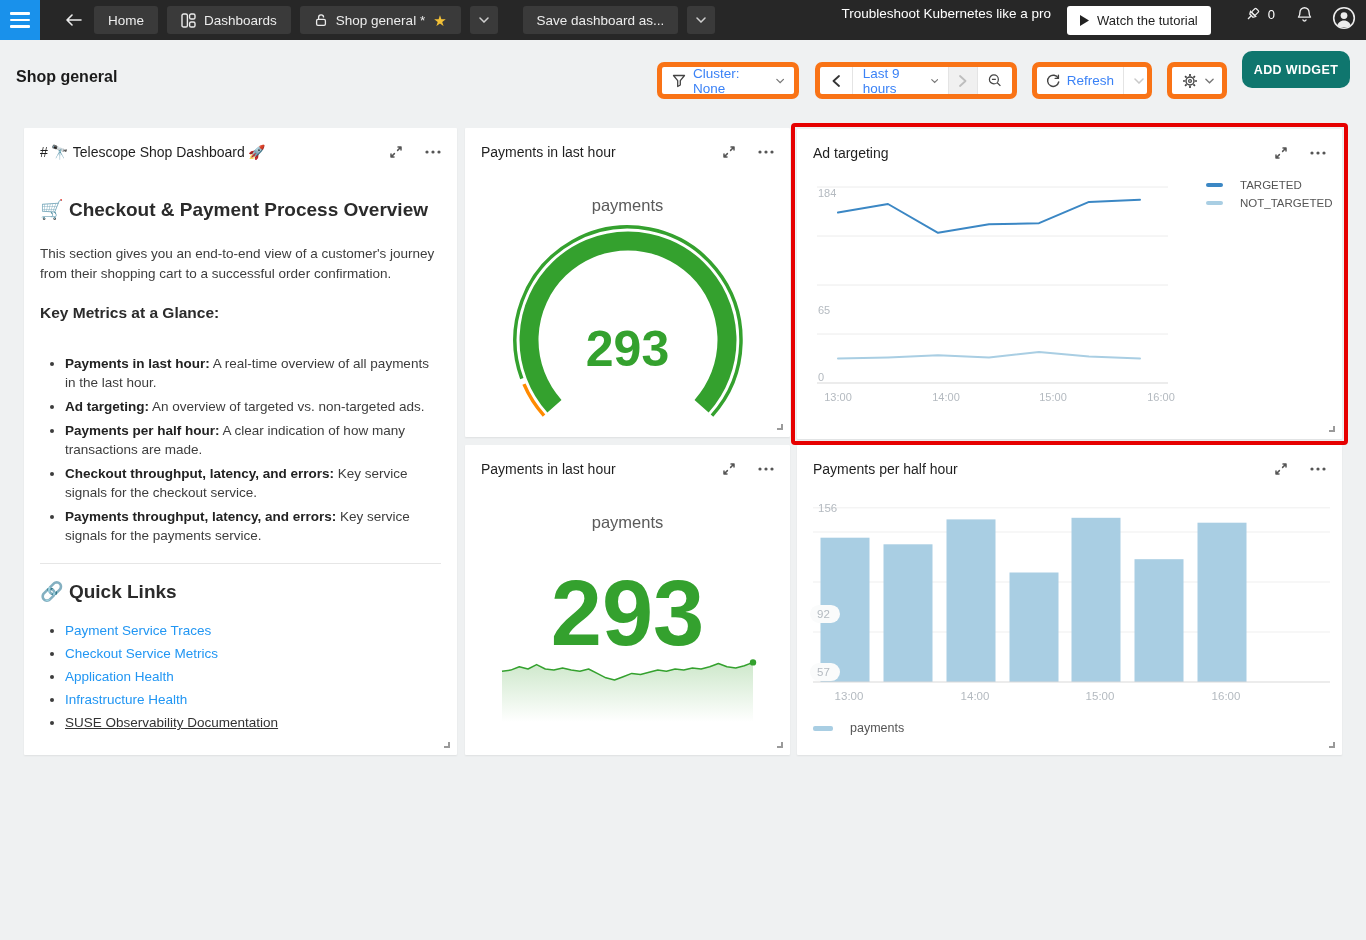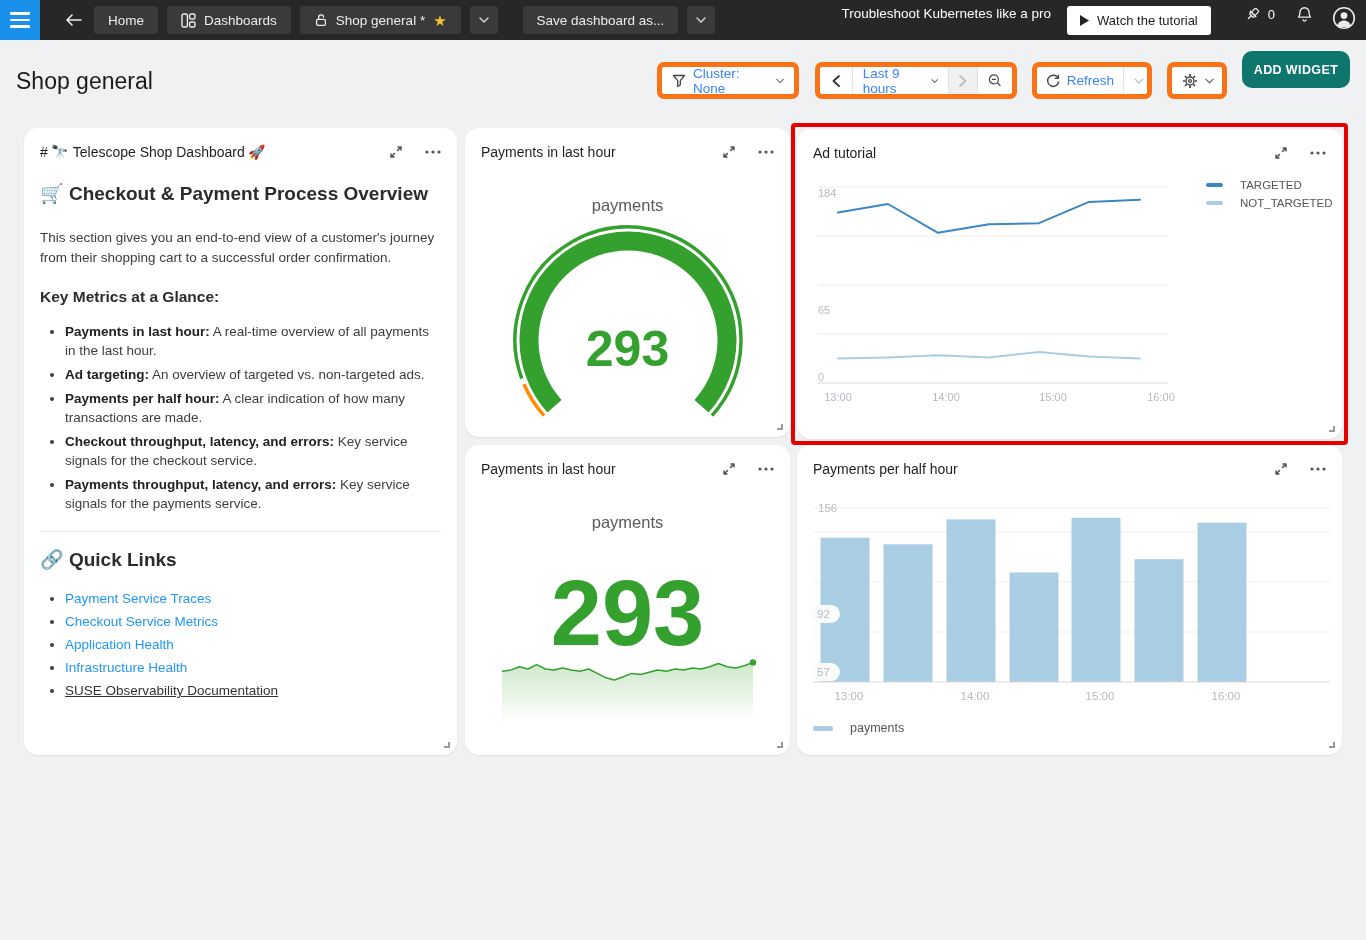--- a/index.html
+++ b/index.html
@@ -16,41 +16,41 @@
   .navtab.chev{padding:0 9px}
   .nav-right{margin-left:auto;display:flex;align-items:flex-start;flex:none}
   .promo{color:#fff;font-size:13.5px;margin-right:16px;white-space:nowrap}
   .watchbtn{height:29px;background:#fff;border:none;border-radius:3px;padding:0 13px;display:flex;align-items:center;gap:8px;font-size:13px;color:#222;cursor:pointer;font-family:inherit}
   .pinwrap{display:flex;align-items:center;gap:7px;margin-left:33px;color:#fff;font-size:13px;cursor:pointer}
   .bell{margin-left:21px;cursor:pointer;display:flex}
   .avatar{margin-left:19px;margin-right:10px;cursor:pointer;display:flex}
   .star{color:#f2c037;font-size:15px;line-height:1}
 
   
-  .page-title{position:absolute;left:16px;top:68px;font-size:23px;font-weight:400;color:#1b1b1b}
+  .page-title{position:absolute;left:16px;top:68px;font-size:16px;font-weight:700;color:#1b1b1b}
   .hbtn{position:absolute;top:62px;height:37px;background:#fff;border:5px solid #f97316;border-radius:7px;display:flex;align-items:center;font-size:13.5px;color:#3b82f6;cursor:pointer}
   .hbtn .seg{height:100%;display:flex;align-items:center;justify-content:center;padding:0 10px;gap:7px;cursor:pointer}
   .hbtn .seg + .seg{border-left:1px solid #e4e4e4}
   .seg.disabled{background:#f0f0f0;cursor:default}
   .addwidget{position:absolute;left:1242px;top:51px;width:108px;height:37px;background:#0f766e;color:#fff;border:none;border-radius:10px;font-size:12.5px;font-weight:700;letter-spacing:.4px;cursor:pointer;font-family:inherit}
 
   
-  .widget{position:absolute;background:#fff;border-radius:14px;box-shadow:0 1px 2px rgba(0,0,0,.07)}
+  .widget{position:absolute;background:#fff;border-radius:1px;box-shadow:0 1px 2px rgba(0,0,0,.07)}
   .whead{position:absolute;left:16px;top:14px;right:16px;height:20px;display:flex;align-items:center}
   .wtitle{font-size:14px;font-weight:500;color:#1f1f1f;white-space:nowrap}
   .wicons{margin-left:auto;display:flex;align-items:center;gap:22px}
   .wicon{cursor:pointer;display:flex}
   .rsz{position:absolute;right:7px;bottom:7px;width:6px;height:6px;border-right:2px solid #9a9a9a;border-bottom:2px solid #9a9a9a;cursor:nwse-resize}
 
   
   .mdbody{position:absolute;left:16px;right:16px;top:46px;font-size:13.5px;color:#3d3d3d;line-height:19px}
-  .md-h2{font-size:19px;font-weight:700;color:#2b2b2b;margin-top:8px;line-height:24px}
+  .md-h2{font-size:19px;font-weight:700;color:#2b2b2b;margin-top:24px;line-height:24px}
   .md-intro{margin-top:22px;line-height:20px}
   .md-h3{font-size:15.5px;font-weight:700;color:#2b2b2b;margin-top:19px}
-  .md-ul{margin-top:16px;padding-left:25px;list-style:disc}
+  .md-ul{margin-top:32px;padding-left:25px;list-style:disc}
   .md-ul li{margin-bottom:5px;line-height:19px}
   .md-ul b{color:#222}
   .md-hr{border:none;border-top:1px solid #e6e6e6;margin-top:18px}
   .md-links-h{margin-top:16px}
   .links-ul{margin-top:18px;padding-left:25px;list-style:disc}
   .links-ul li{margin-bottom:6px;line-height:17px}
   .links-ul a{color:#2196f3;text-decoration:none;cursor:pointer}
   .links-ul a.dark{color:#333;text-decoration:underline}
 
   .metric-label{position:absolute;left:0;width:100%;text-align:center;font-size:16.5px;color:#5a5a5a}
@@ -310,21 +310,21 @@
         <path d="M 79.02 199.61 A 113 113 0 0 1 58.98 168.15" stroke="#ff8a00" stroke-width="3.5" fill="none"></path>
         <path d="M 56.81 162.65 A 113 113 0 1 1 246.98 199.61" stroke="#34a12e" stroke-width="3.5" fill="none"></path>
         <path d="M 89.43 190.24 A 99 99 0 1 1 236.57 190.24" stroke="#34a12e" stroke-width="19" fill="none"></path>
       </svg>
     <div class="bignum" style="top:192px;font-size:50px">293</div>
     <span class="rsz"></span>
   </section>
 
   <section class="widget" style="left:797px;top:129px;width:545px;height:310px">
     <div class="whead">
-      <span class="wtitle">Ad tutorial</span>
+      <span class="wtitle">Ad targeting</span>
       <span class="wicons">
         <span class="wicon">
             <svg width="14" height="14" viewBox="0 0 14 14" fill="none" stroke="#555" stroke-width="1.5" stroke-linecap="round" stroke-linejoin="round">
               <path d="M9 2h3v3M12 2 8.6 5.4M5 12H2V9M2 12l3.4-3.4"></path>
             </svg>
           </span>
         <span class="wicon">
             <svg width="16" height="4" viewBox="0 0 16 4">
               <circle cx="2" cy="2" r="1.6" fill="#555"></circle>
               <circle cx="8" cy="2" r="1.6" fill="#555"></circle>

